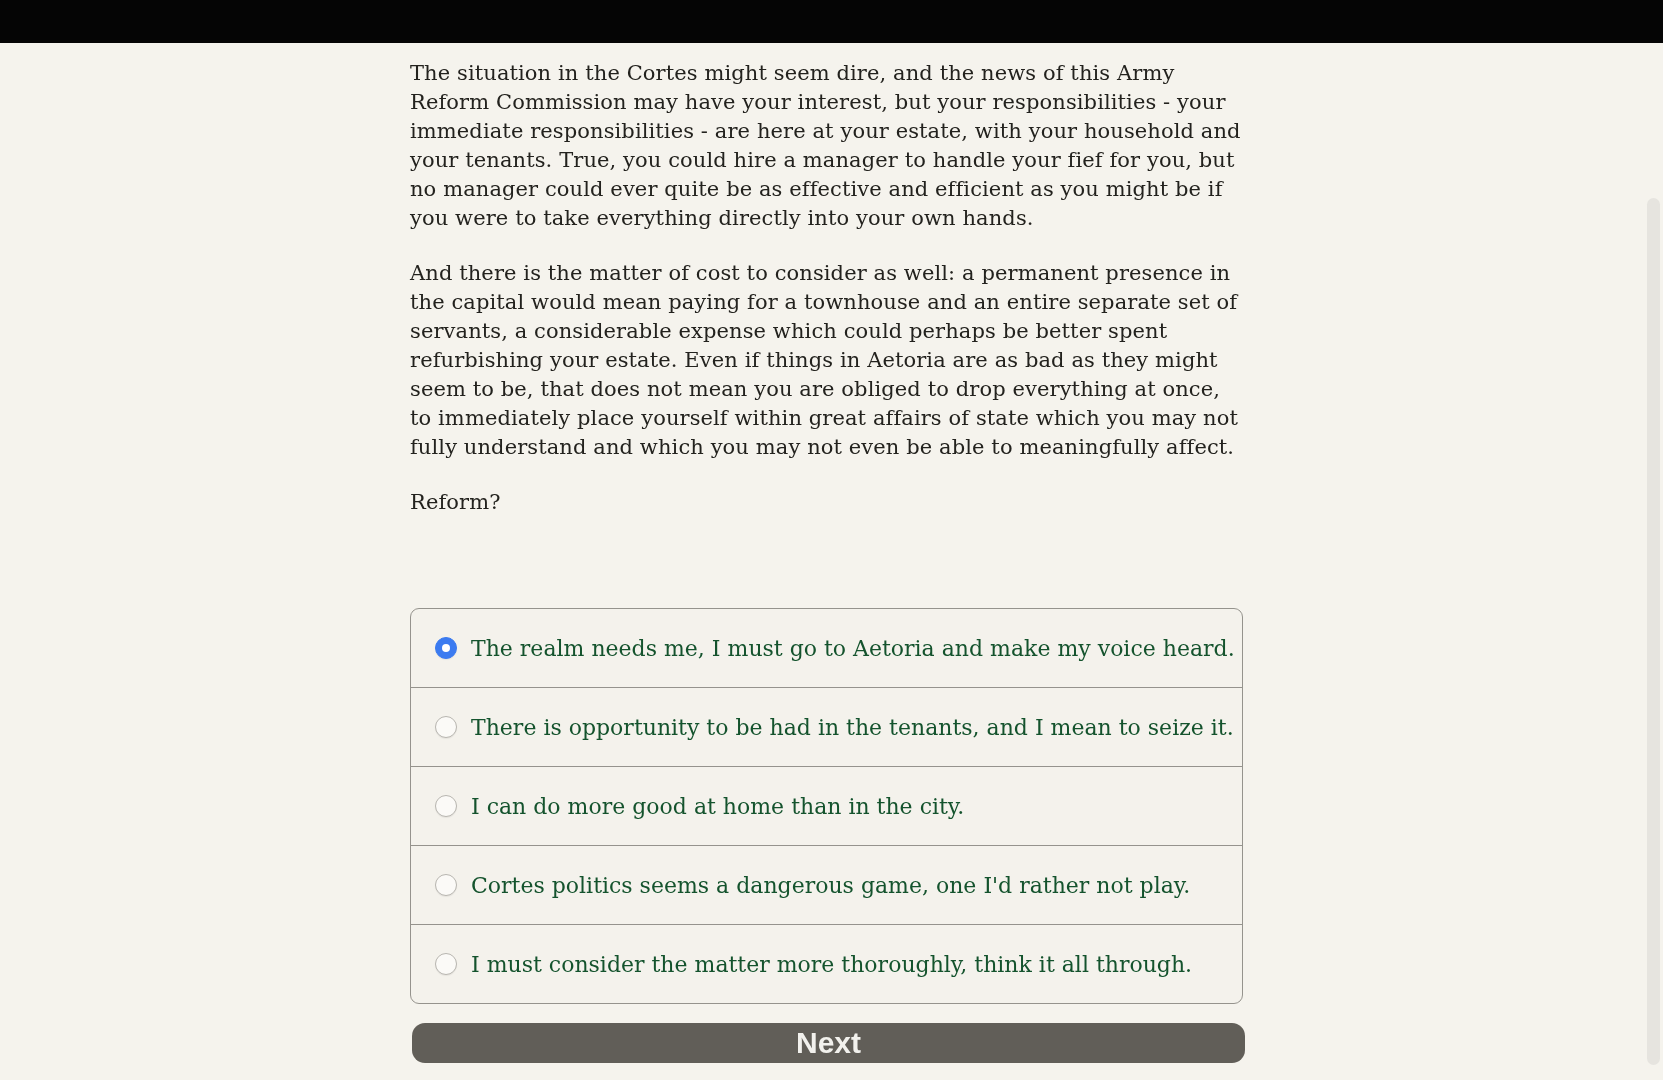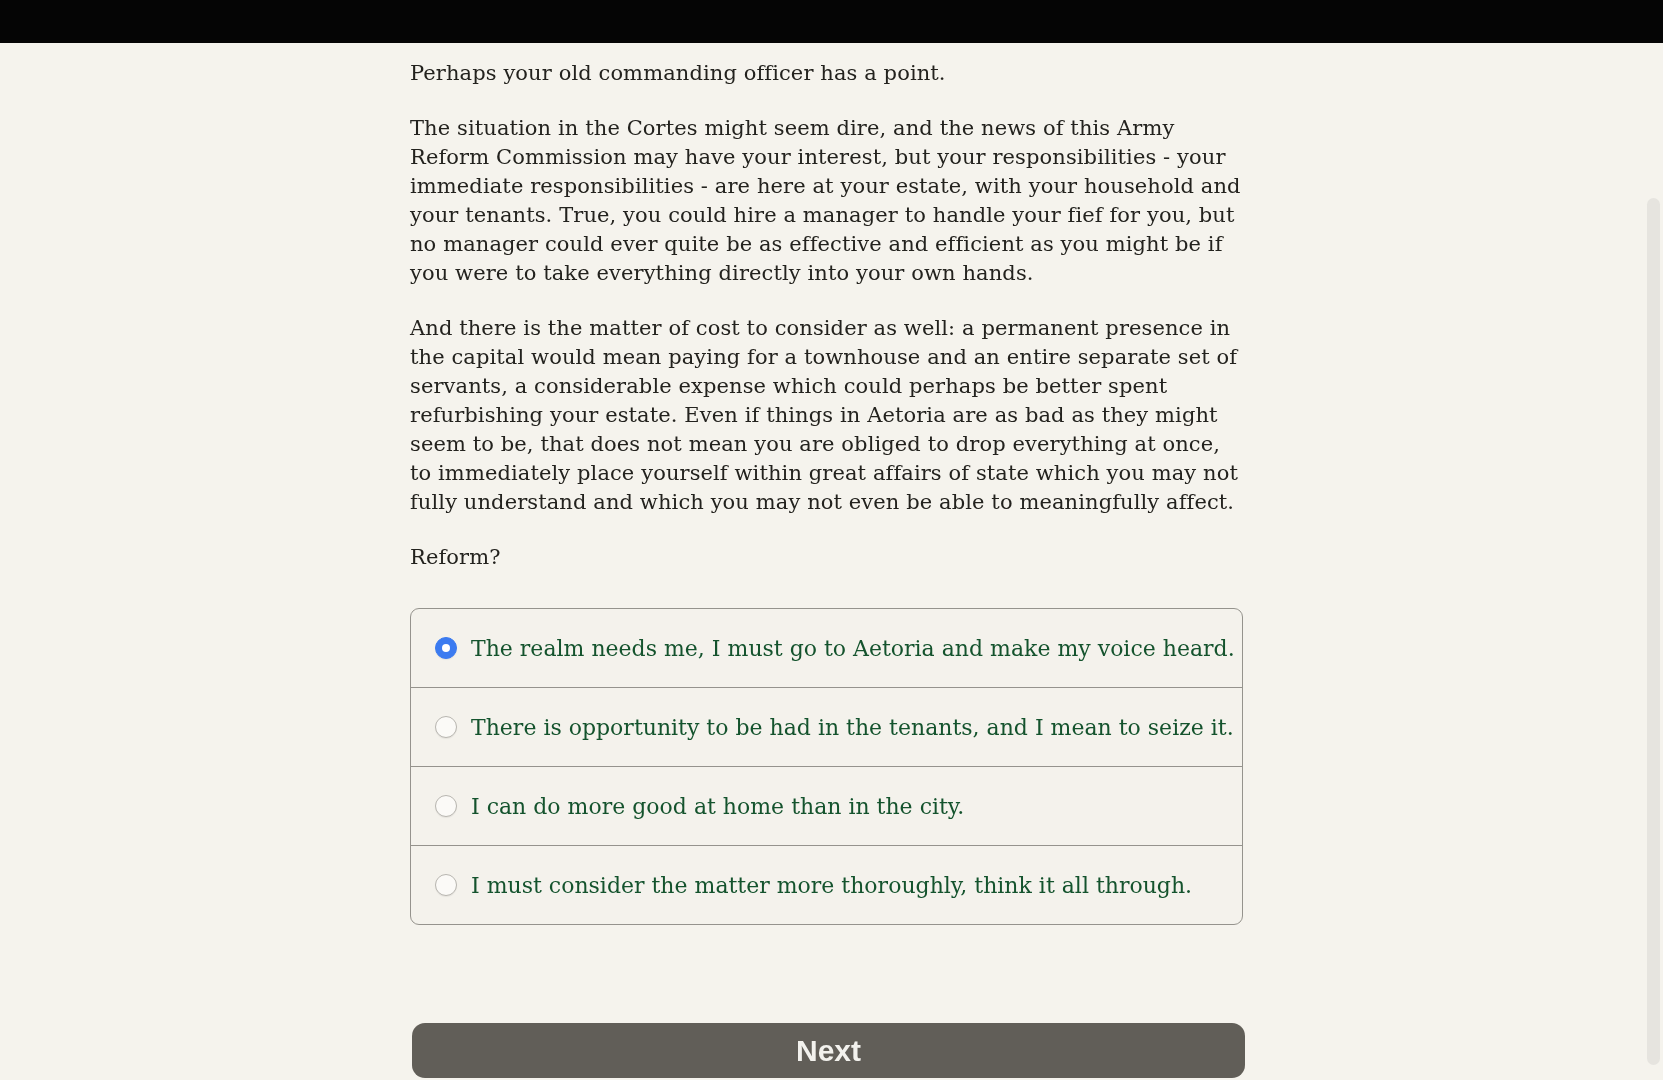--- a/index.html
+++ b/index.html
@@ -94,21 +94,21 @@
     margin: -4px 0 0 -4px;
     border-radius: 50%;
     background: #ffffff;
   }
 
   .next-button {
     position: absolute;
     top: 980px;
     left: 2px;
     width: 100%;
-    height: 55px;
+    height: 40px;
     background: #615e58;
     border: none;
     border-radius: 13px;
     color: #f2f1ed;
     font-family: "Liberation Sans", sans-serif;
     font-weight: bold;
     font-size: 30px;
     display: flex;
     align-items: center;
     justify-content: center;
@@ -126,41 +126,44 @@
     background: #e6e4df;
   }
 </style>
 </head>
 <body>
 
 <div class="top-bar"></div>
 
 <div class="content">
   <div class="story">
-    <p>Perhaps your old commanding officer has a point.</p>
     <p>The situation in the Cortes might seem dire, and the news of this Army Reform Commission may have your interest, but your responsibilities - your immediate responsibilities - are here at your estate, with your household and your tenants. True, you could hire a manager to handle your fief for you, but no manager could ever quite be as effective and efficient as you might be if you were to take everything directly into your own hands.</p>
     <p>And there is the matter of cost to consider as well: a permanent presence in the capital would mean paying for a townhouse and an entire separate set of servants, a considerable expense which could perhaps be better spent refurbishing your estate. Even if things in Aetoria are as bad as they might seem to be, that does not mean you are obliged to drop everything at once, to immediately place yourself within great affairs of state which you may not fully understand and which you may not even be able to meaningfully affect.</p>
     <p>Reform?</p>
   </div>
 
   <div class="choice-box">
     <div class="choice-row">
       <span class="radio checked"></span>
       <span class="choice-label">The realm needs me, I must go to Aetoria and make my voice heard.</span>
     </div>
     <div class="choice-row">
       <span class="radio"></span>
       <span class="choice-label">There is opportunity to be had in the tenants, and I mean to seize it.</span>
     </div>
     <div class="choice-row">
       <span class="radio"></span>
       <span class="choice-label">I can do more good at home than in the city.</span>
     </div>
     <div class="choice-row">
       <span class="radio"></span>
+      <span class="choice-label">Cortes politics seems a dangerous game, one I'd rather not play.</span>
+    </div>
+    <div class="choice-row">
+      <span class="radio"></span>
       <span class="choice-label">I must consider the matter more thoroughly, think it all through.</span>
     </div>
   </div>
 
   <div class="next-button">Next</div>
 </div>
 
 <div class="scrollbar-thumb"></div>
 
 </body></html>

